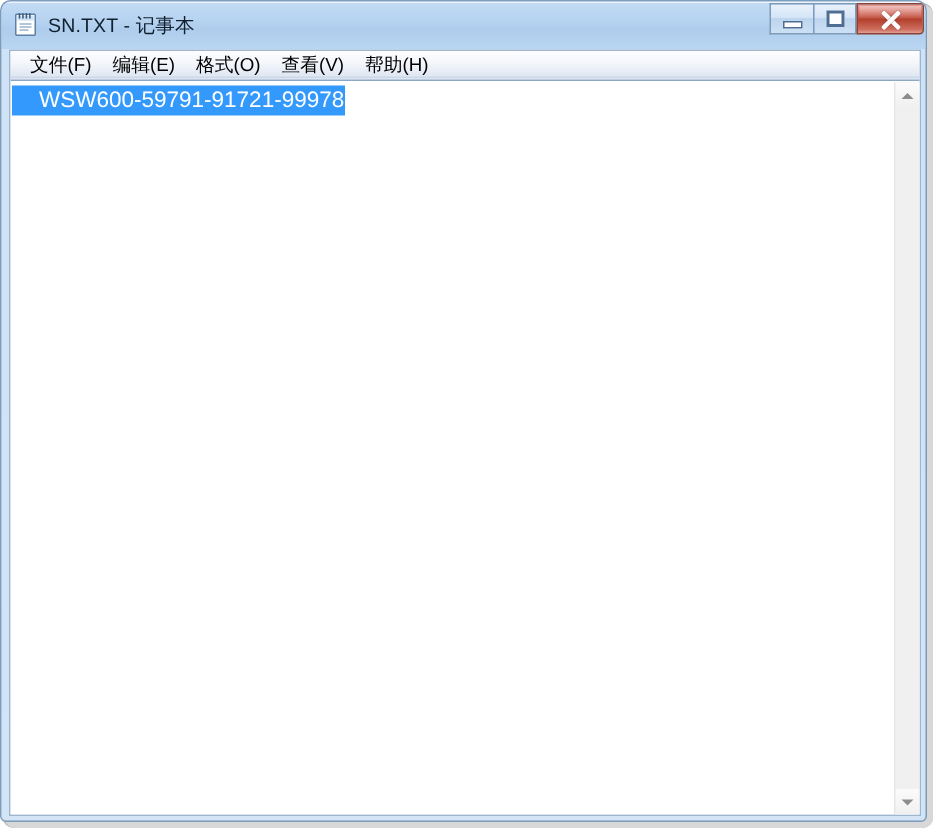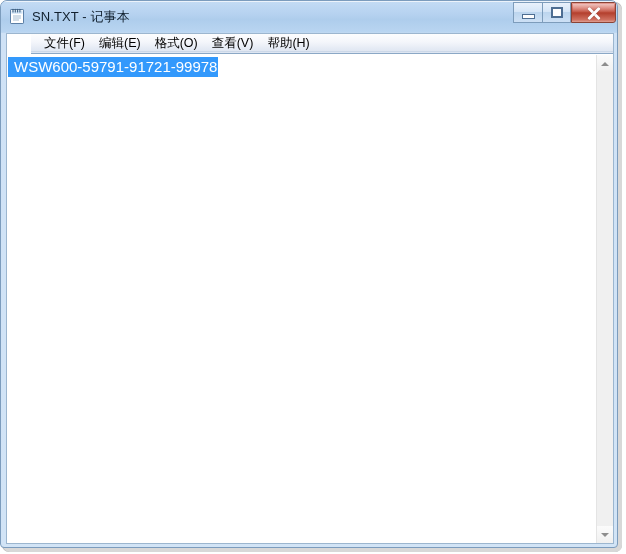--- a/index.html
+++ b/index.html
@@ -188,21 +188,20 @@
   #menubar {
     position: relative;
     height: 20px;
     background: linear-gradient(to bottom, #fdfdfe 0%, #f4f6fb 42%, #e4eaf4 78%, #dde5f1 100%);
     border-bottom: 1px solid #8ba8c6;
     box-sizing: border-box;
     display: flex;
     align-items: center;
     padding-left: 6px;
     overflow: hidden;
-    margin-left: 24px;
   }
   #menubar::after {
     content: "";
     position: absolute;
     left: 0; bottom: 1px;
     width: 100%; height: 1px;
     background: #ccd8e8;
   }
   .menu-item {
     font-size: 12.5px;
@@ -228,21 +227,21 @@
     left: 1px;
     top: 2px;
     font-size: 15px;
     line-height: 19px;
     color: #000000;
     white-space: pre;
   }
   .sel {
     background: #3399fc;
     color: #ffffff;
-    padding: 1px 1px 2px 6px;
+    padding: 1px 1px 2px 18px;
     margin-top: 32px;
   }
 
   
   #vscroll {
     position: absolute;
     right: 0;
     top: 21px;
     bottom: 0;
     width: 17px;

